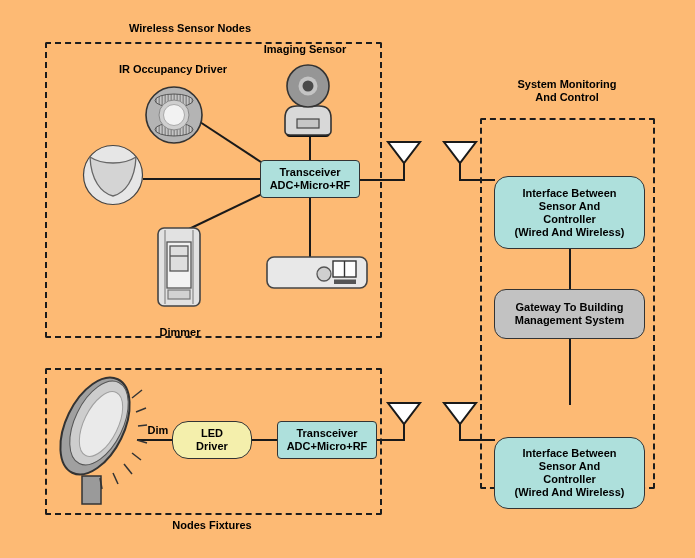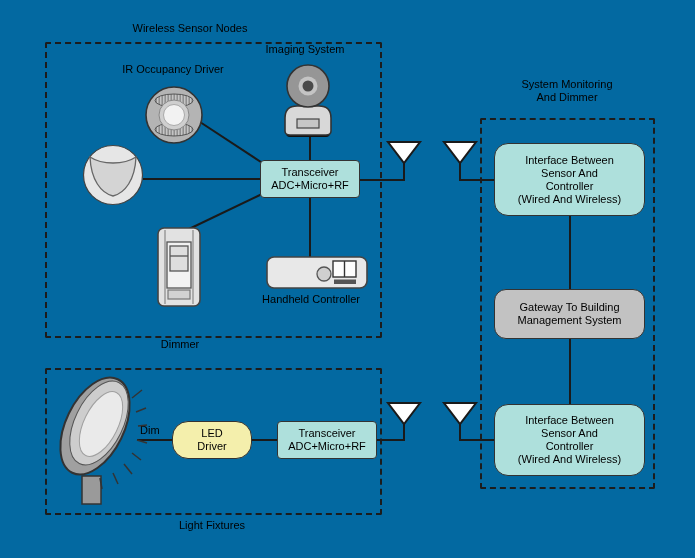--- a/index.html
+++ b/index.html
@@ -1,33 +1,33 @@
 <!DOCTYPE html>
 <html style="--teal-box: #aee0dc; --yellow-box: #f4efac; --gray-box: #c2c2c2; --line: #1a1a1a;"><head>
 <meta charset="utf-8">
 <style>
   html,body{margin:0;padding:0;background:#fff;}
   .canvas{
-    position:relative;width:695px;height:558px;background:#0369a1;overflow:hidden;
-    font-family:"Liberation Sans","DejaVu Sans",sans-serif;font-weight:normal;color:#000;
+    position:relative;width:695px;height:558px;background:#fdba74;overflow:hidden;
+    font-family:"Liberation Sans","DejaVu Sans",sans-serif;font-weight:bold;color:#000;
   }
   .canvas *, .canvas{box-sizing:border-box;}
   .layer{position:absolute;left:0;top:0;}
   .lbl{
     position:absolute;font-size:11px;line-height:13px;text-align:center;
     white-space:pre-line;
   }
   .gbox{position:absolute;border:2px dashed #1c1c1c;border-radius:2px;}
   .node{
     position:absolute;display:flex;align-items:center;justify-content:center;
     text-align:center;font-size:11px;line-height:13px;white-space:pre-line;
     border:1.6px solid #333;
   }
   .teal{background:var(--teal-box,#aee0dc);border-radius:4px;}
-  .teal-lg{background:var(--teal-box,#aee0dc);border-radius:14px;}
+  .teal-lg{background:var(--teal-box,#aee0dc);border-radius:14px;margin-top:33px;}
   .gray{background:var(--gray-box,#c2c2c2);border-radius:12px;}
   .yellow{background:var(--yellow-box,#f4efac);border-radius:16px;}
   .icon{position:absolute;}
 </style>
 </head>
 <body>
 
 <div class="canvas">
 
   <svg class="layer" width="695" height="558">
@@ -60,28 +60,27 @@
       <polygon points="388,403 420,403 404,424"></polygon>
       <polygon points="444,403 476,403 460,424"></polygon>
     </g>
   </svg>
 
   <div class="gbox" style="left:45px;top:42px;width:337px;height:296px;"></div>
   <div class="gbox" style="left:480px;top:118px;width:175px;height:371px;"></div>
   <div class="gbox" style="left:45px;top:368px;width:337px;height:147px;"></div>
 
   <div class="lbl" style="left:90px;top:22px;width:200px;">Wireless Sensor Nodes</div>
-  <div class="lbl" style="left:225px;top:43px;width:160px;">Imaging System</div>
+  <div class="lbl" style="left:225px;top:43px;width:160px;">Imaging Sensor</div>
   <div class="lbl" style="left:73px;top:63px;width:200px;">IR Occupancy Driver</div>
-  <div class="lbl" style="left:120px;top:302px;width:120px;margin-top:36px;">Dimmer</div>
-  <div class="lbl" style="left:231px;top:293px;width:160px;">Handheld Controller</div>
+  <div class="lbl" style="left:120px;top:290px;width:120px;margin-top:36px;">Dimmer</div>
   <div class="lbl" style="left:487px;top:78px;width:160px;">System Monitoring
-And Dimmer</div>
-  <div class="lbl" style="left:132px;top:519px;width:160px;">Light Fixtures</div>
-  <div class="lbl" style="left:140px;top:424px;width:36px;text-align:left;">Dim</div>
+And Control</div>
+  <div class="lbl" style="left:132px;top:519px;width:160px;">Nodes Fixtures</div>
+  <div class="lbl" style="left:140px;top:424px;width:36px;text-align:center;">Dim</div>
 
   <div class="node teal" style="left:260px;top:160px;width:100px;height:38px;">Transceiver
 ADC+Micro+RF</div>
   <div class="node teal-lg" style="left:494px;top:143px;width:151px;height:73px;">Interface Between
 Sensor And
 Controller
 (Wired And Wireless)</div>
   <div class="node gray" style="left:494px;top:289px;width:151px;height:50px;">Gateway To Building
 Management System</div>
   <div class="node teal-lg" style="left:494px;top:404px;width:151px;height:72px;">Interface Between

